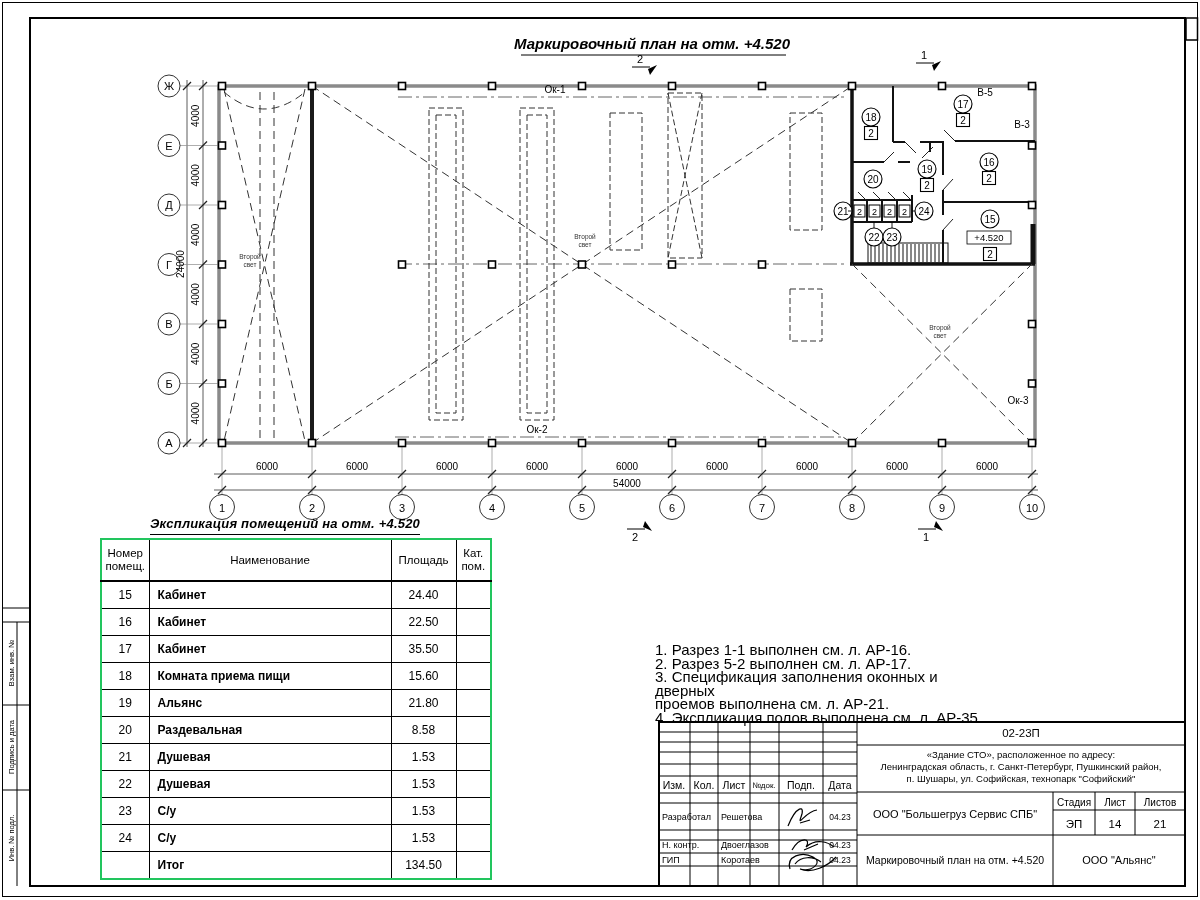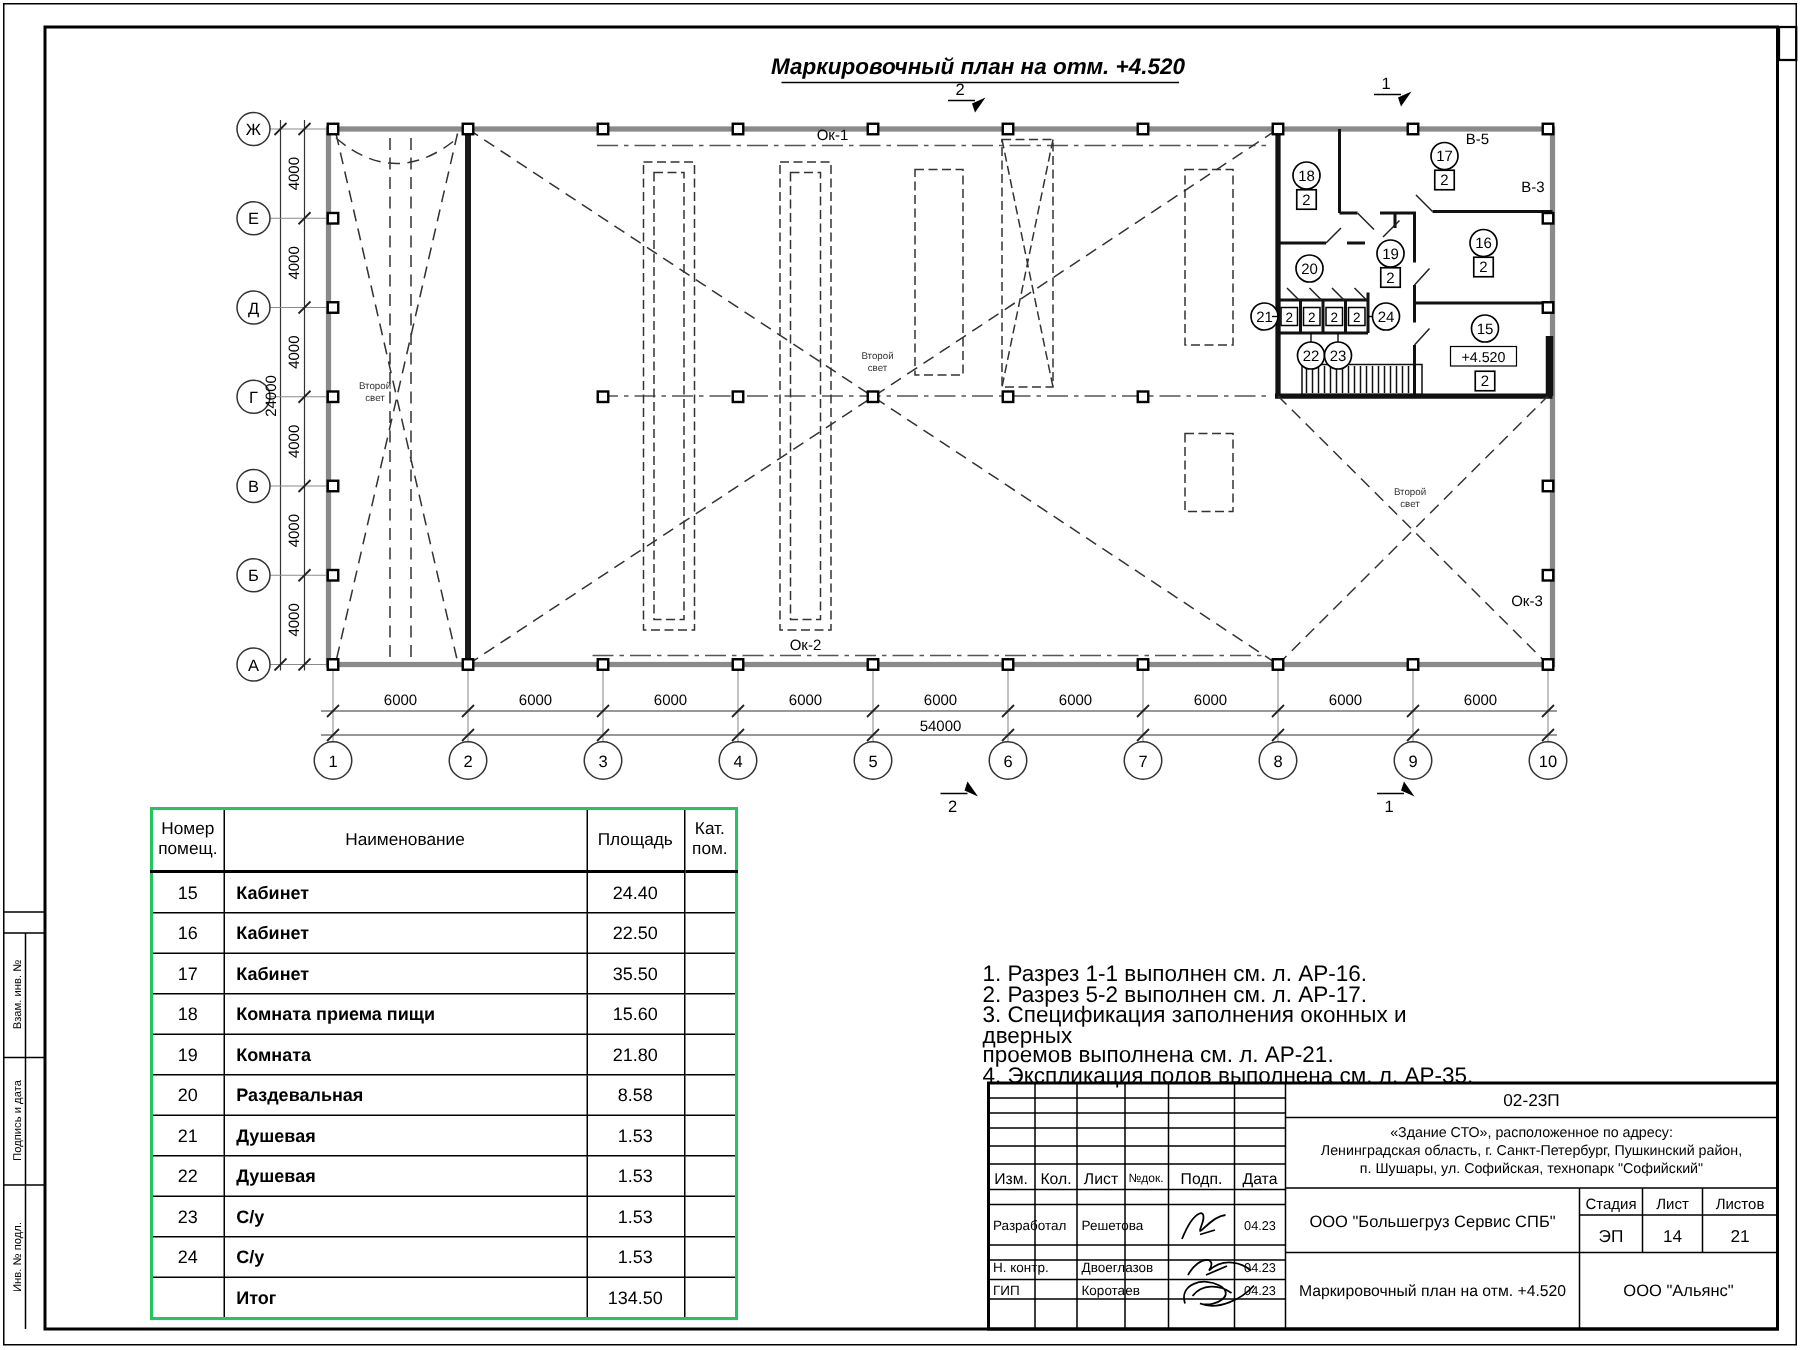--- a/index.html
+++ b/index.html
@@ -336,20 +336,21 @@
     <text x="955" y="864" font-size="10.5" text-anchor="middle">Маркировочный план на отм. +4.520</text>
     <text x="1119" y="864" font-size="11" text-anchor="middle">ООО "Альянс"</text>
     <g stroke="#000" stroke-width="1.2" fill="none">
       <path d="M788,826 C796,806 806,804 801,817 C797,828 806,811 817,810 M800,823 l10,-3"></path>
       <path d="M792,850 C800,836 812,838 806,847 C816,838 828,842 834,847 M804,850 l14,-6"></path>
       <path d="M790,869 C786,856 802,851 813,857 C824,863 811,872 800,869 C812,874 828,866 836,857 M795,864 c6,-8 18,-8 26,-2"></path>
     </g>
   </g>
 </svg>
 
+<div class="abs tbl-title" style="left:150px;top:516px;">Экспликация помещений на отм. +4.520</div>
 <table class="expl abs" style="left:100px;top:538px;">
   <colgroup>
         <col style="width:48px">
         <col style="width:242px">
         <col style="width:65px">
         <col style="width:35px">
       </colgroup>
   <thead>
         <tr id="tbl-head">
           <th>Номер помещ.</th>
@@ -378,21 +379,21 @@
           <td class="c"></td>
         </tr>
         <tr>
           <td class="c">18</td>
           <td class="l">Комната приема пищи</td>
           <td class="c">15.60</td>
           <td class="c"></td>
         </tr>
         <tr>
           <td class="c">19</td>
-          <td class="l">Комната</td>
+          <td class="l">Альянс</td>
           <td class="c">21.80</td>
           <td class="c"></td>
         </tr>
         <tr>
           <td class="c">20</td>
           <td class="l">Раздевальная</td>
           <td class="c">8.58</td>
           <td class="c"></td>
         </tr>
         <tr>

